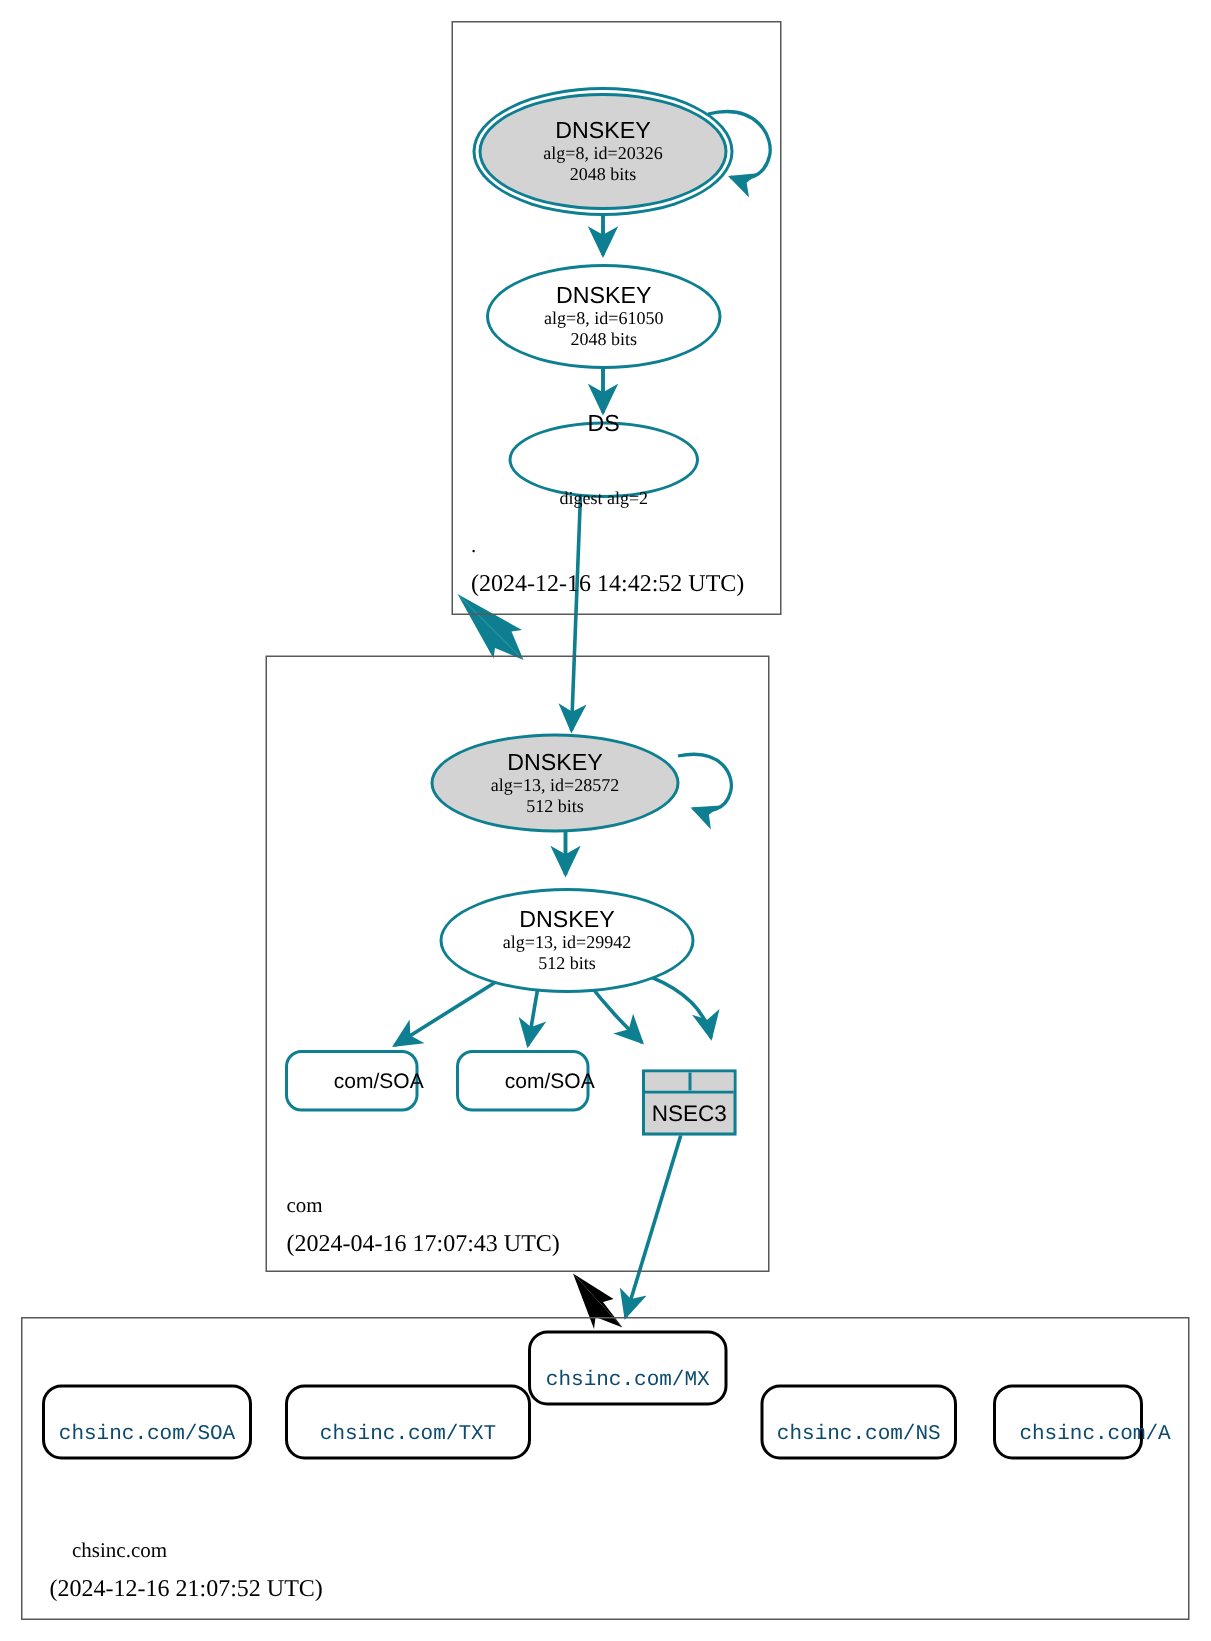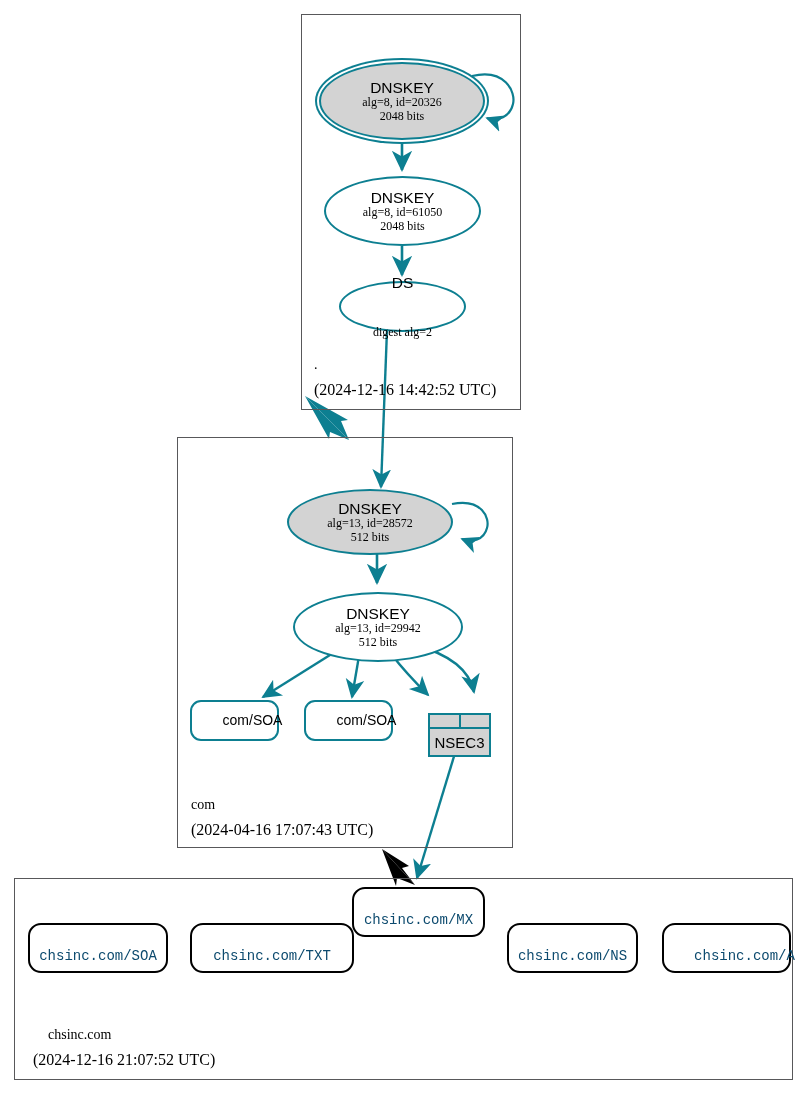--- a/index.html
+++ b/index.html
@@ -270,17 +270,17 @@
   </div>
 
   <div class="leaf-node" style="left:352px; top:887px; width:133px; height:50px;">
     <div class="lbl">chsinc.com/MX</div>
   </div>
 
   <div class="leaf-node" style="left:507px; top:923px; width:131px; height:50px;">
     <div class="lbl">chsinc.com/NS</div>
   </div>
 
-  <div class="leaf-node" style="left:662px; top:923px; width:129px; height:50px;padding-left:36px;">
+  <div class="leaf-node" style="left:662px; top:923px; width:100px; height:50px;padding-left:36px;">
     <div class="lbl">chsinc.com/A</div>
   </div>
 
 </div>
 
 </body></html>

